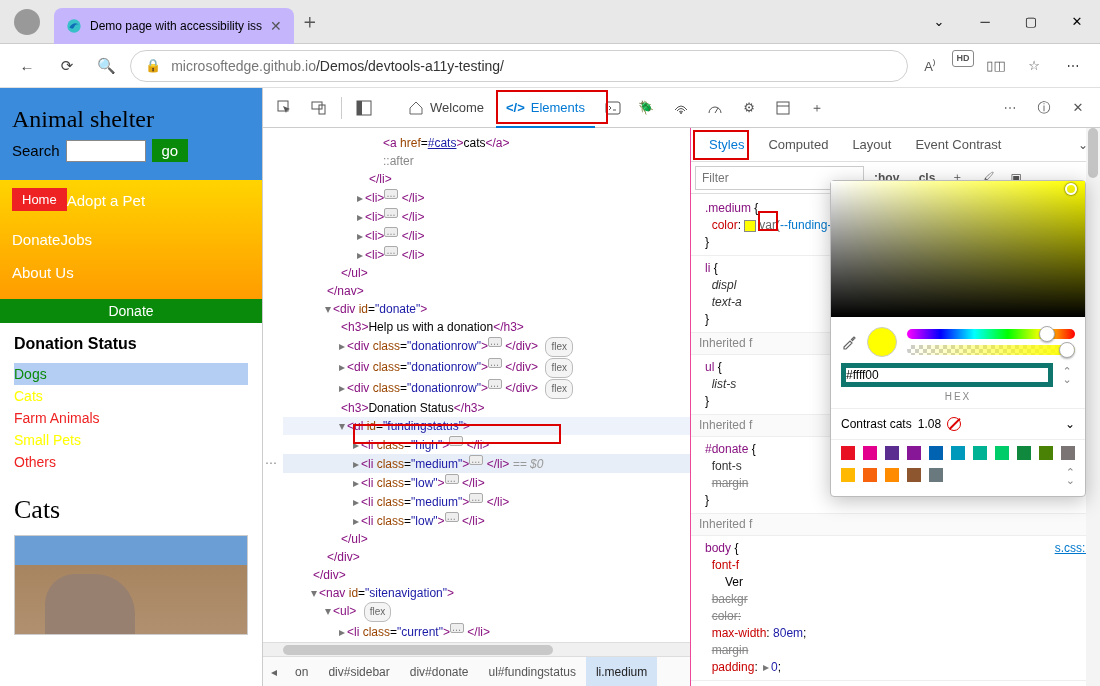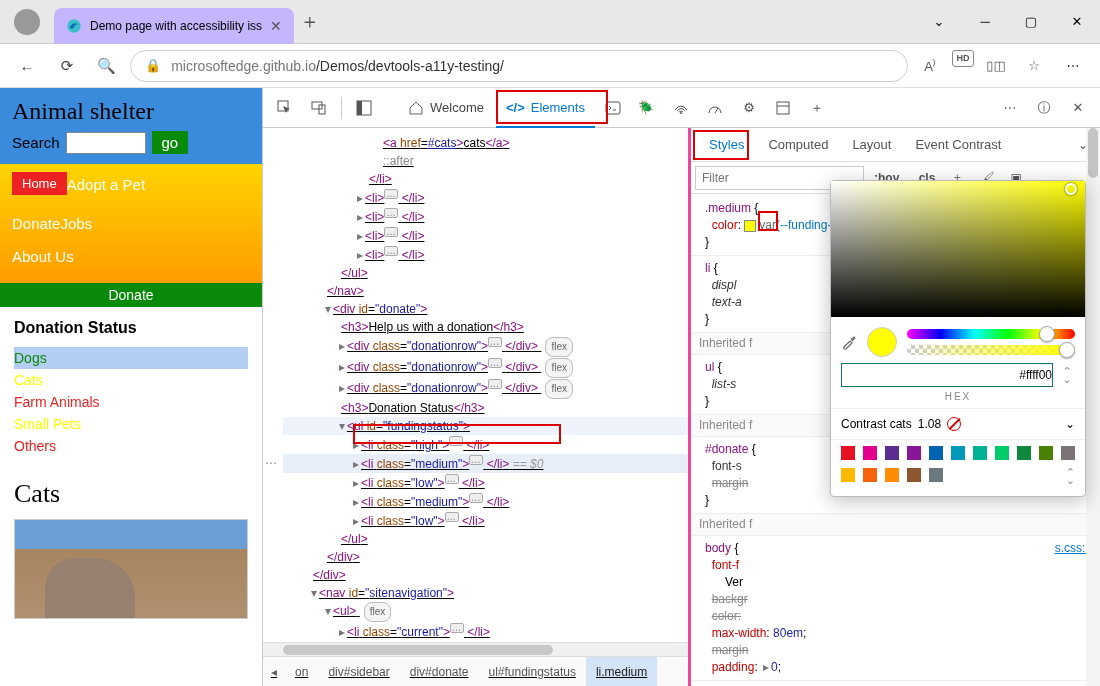--- a/index.html
+++ b/index.html
@@ -25,21 +25,21 @@
 .url-icons { display: flex; gap: 6px; }
 .uico { width: 32px; height: 32px; display: flex; align-items: center; justify-content: center; color: #555; cursor: pointer; }
 .favbtn { }
 .more-btn { width: 34px; cursor: pointer; display:flex; align-items:center; justify-content:center;}
 
 
 .content { display: flex; height: calc(686px - 88px); }
 
 
 .page { width: 262px; background: #fff; overflow: hidden; position: relative; }
-.page-header { background: #3b8bdc; padding: 10px 12px; }
+.page-header { background: #3b8bdc; padding: 18px 12px; }
 .page-title { font-family: Georgia, serif; font-size: 24px; color: #000; margin-bottom: 6px; }
 .search-row { display: flex; gap: 6px; align-items: center; }
 .search-label { color: #000; font-size: 15px; }
 .search-input { width: 80px; height: 22px; border: 1px solid #888; background:#fff; }
 .go-btn { background: #0a8a0a; color: #fff; padding: 3px 10px; border: none; font-size: 15px; }
 
 .navmenu { background: linear-gradient(180deg, #ffd400, #ff9c00); padding: 8px 12px 14px; }
 .home-btn { display:inline-block; background: #e22; color: #fff; padding: 4px 10px; margin-bottom: 8px; }
 .menu-item { color: #fff; font-size: 15px; padding: 4px 0; }
 .menu-row { display:flex; margin-bottom:8px; }
@@ -67,21 +67,21 @@
 .dt-toolbar { height: 40px; border-bottom: 1px solid #ccc; display: flex; align-items: center; padding: 0 6px; gap: 2px; }
 .dt-tool { width: 32px; height: 32px; display:flex; align-items:center; justify-content:center; color:#555; cursor:pointer; }
 .dt-tab { padding: 0 10px; height: 40px; display: flex; align-items:center; gap:6px; cursor:pointer; font-size:13px; color:#444; }
 .dt-tab.active { color: #0078d4; }
 .redbox { position:absolute; border: 2px solid #d00; pointer-events:none; }
 
 
 .dt-body { flex: 1; display: flex; overflow: hidden; }
 
 
-.elements { width: 428px; border-right: 3px solid #ec4899; overflow: hidden; display:flex; flex-direction:column;text-decoration:underline; }
+.elements { width: 428px; border-right: 1px solid #ec4899; overflow: hidden; display:flex; flex-direction:column; }
 .tree { font-family: Consolas, monospace; font-size: 12px; line-height: 18px; padding: 6px 0 6px 20px; flex:1; overflow:auto; }
 .tree .line { white-space: nowrap; }
 .tag { color: #881280; }
 .attr { color: #994500; }
 .aval { color: #1a1aa6; }
 .txt { color: #000; }
 .punct { color: #881280; }
 .after-kw { color:#888; }
 .badge { display:inline-block; font-size:10px; border:1px solid #bbb; border-radius:8px; padding:0 5px; color:#666; margin-left:4px; background:#f4f4f4;}
 .arrow { display:inline-block; width:10px; text-align:center; color:#777; }
@@ -123,21 +123,21 @@
 .cp-sat { height: 136px; background: linear-gradient(to top, #000, transparent), linear-gradient(to right, #fff, #ffff00); position:relative;}
 .cp-handle { position:absolute; top:2px; right:8px; width:12px; height:12px; border:2px solid #fff; border-radius:50%; box-shadow:0 0 2px #000;}
 .cp-row { display:flex; align-items:center; padding:10px 10px 6px; gap:10px;}
 .cp-eyedrop { width:16px; height:16px; color:#666;}
 .cp-preview { width:30px; height:30px; border-radius:50%; background:#ffff00; border:1px solid #ccc;}
 .cp-sliders { flex:1;}
 .hue-slider { height:10px; background:linear-gradient(to right, #f0f, #00f, #0ff, #0f0, #ff0, #f00); border-radius:5px; position:relative; margin-bottom:6px;}
 .alpha-slider { height:10px; border-radius:5px; position:relative; background: linear-gradient(to right, transparent, #ffff00), repeating-conic-gradient(#ccc 0 25%, #fff 0 50%) 0 0/8px 8px;}
 .slider-knob { position:absolute; top:-3px; width:16px; height:16px; background:#fff; border:1px solid #aaa; border-radius:50%; box-shadow:0 1px 2px rgba(0,0,0,0.3);}
 .cp-hex-row { display:flex; align-items:center; padding:0 10px 4px; gap:6px;}
-.cp-hex { flex:1; height:24px; border:1px solid #0f766e; text-align:right; font-size:12px;}
+.cp-hex { flex:1; height:24px; border:5px solid #0f766e; text-align:left; font-size:12px;}
 .cp-hex-label { text-align:center; font-size:10px; color:#888; letter-spacing:2px; padding-bottom:6px;}
 .cp-updown { width:16px; color:#888; font-size:11px; cursor:pointer; display:flex; flex-direction:column; align-items:center; line-height:8px;}
 .cp-contrast { border-top:1px solid #eee; padding:8px 10px; display:flex; align-items:center; gap:6px;}
 .cp-contrast .no { width:14px; height:14px; border:1.5px solid #d00; border-radius:50%; position:relative;}
 .cp-contrast .no::after { content:""; position:absolute; left:-1px; top:5px; width:15px; height:1.5px; background:#d00; transform:rotate(-45deg);}
 .cp-swatches { display:flex; flex-wrap:wrap; gap:8px; padding:6px 10px; border-top:1px solid #eee;}
 .cp-sw { width:14px; height:14px;}
 .cp-sw-updown { margin-left:auto; color:#888; font-size:11px; display:flex; flex-direction:column; line-height:8px;}
 
 .vscroll { position:absolute; right:0; top:0; bottom:0; width:14px; background:#f4f4f4;}

